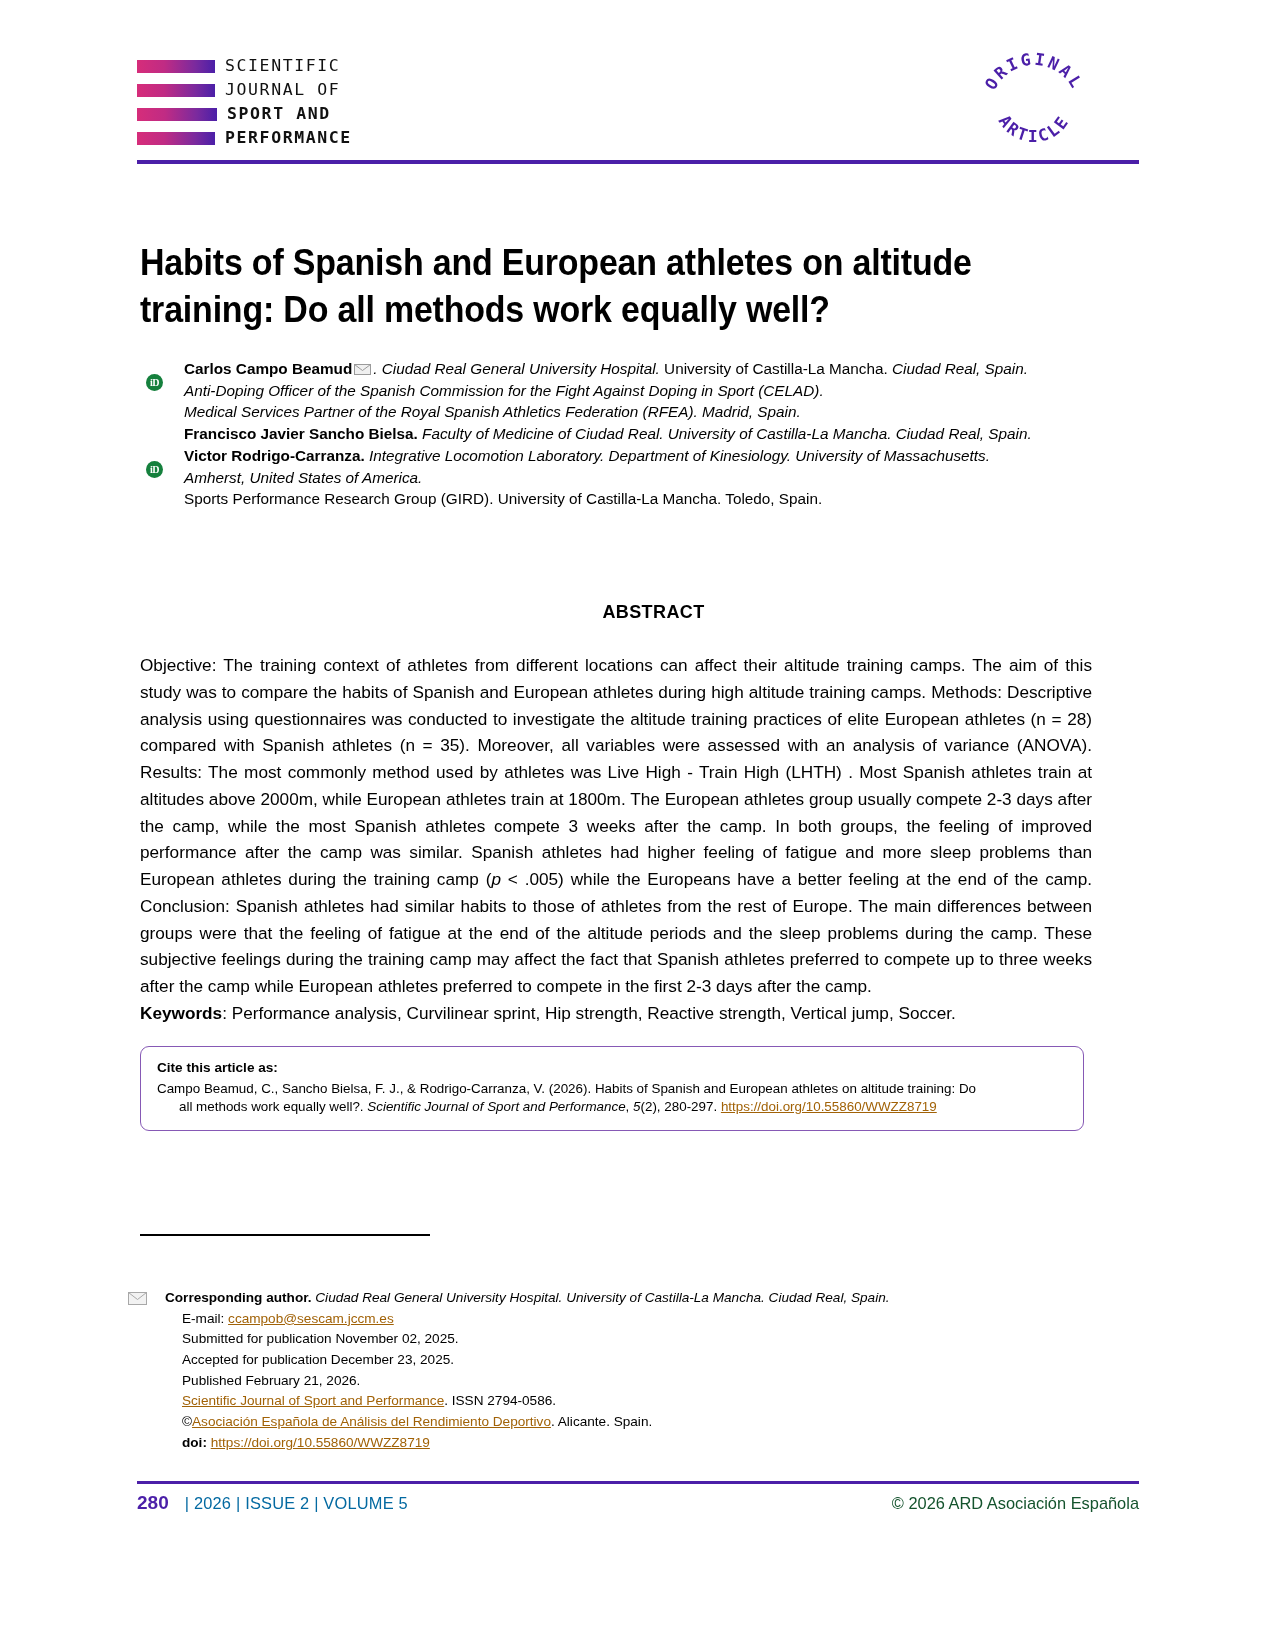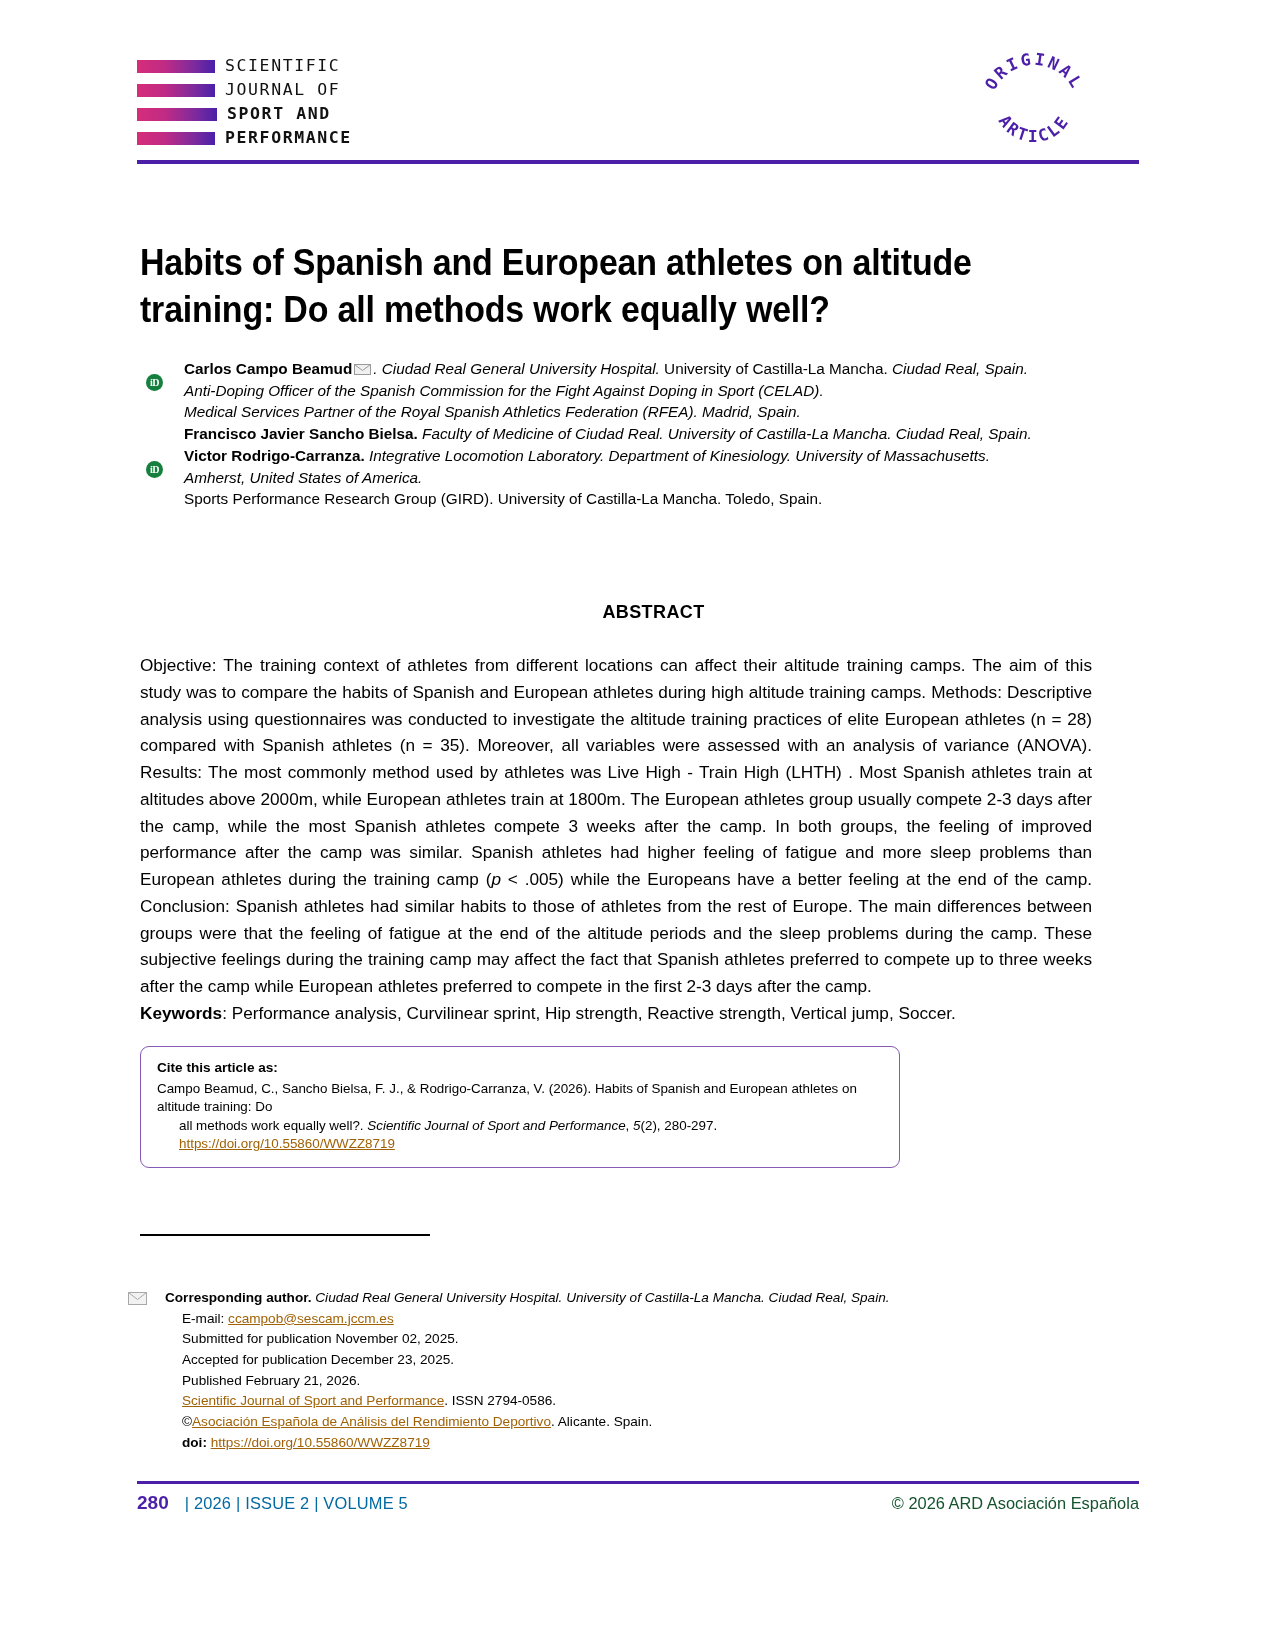--- a/index.html
+++ b/index.html
@@ -166,21 +166,21 @@
     text-justify: inter-word;
   }
   .abstract-body i { font-style: italic; }
   .kw-label { font-weight: bold; }
 
   
   .cite-box {
     position: absolute;
     left: 140px;
     top: 1046px;
-    width: 760px;
+    width: 944px;
     box-sizing: border-box;
     border: 1.6px solid #8659b5;
     border-radius: 9px;
     padding: 12px 16px 13px 16px;
     font-size: 13.4px;
     line-height: 1.38;
   }
   .cite-title {
     font-weight: bold;
     font-size: 13.6px;

